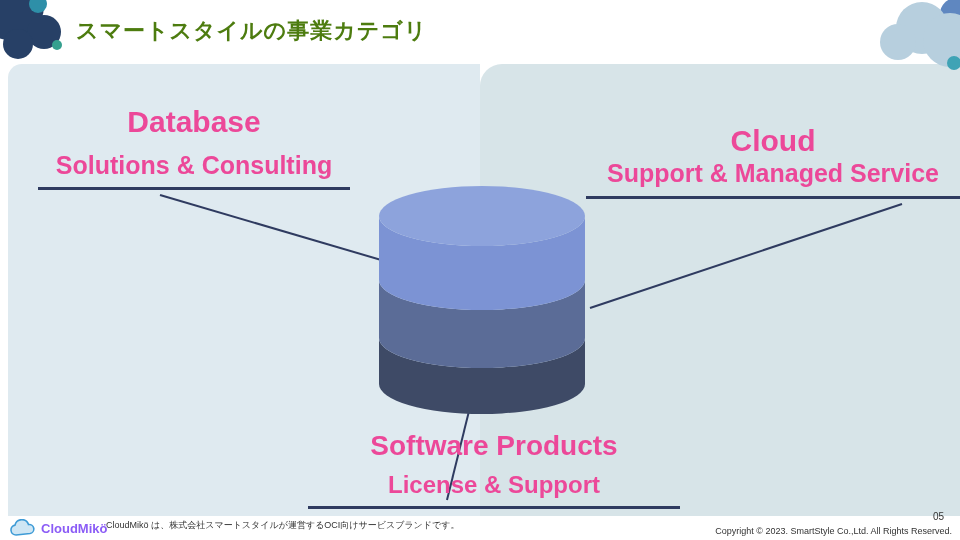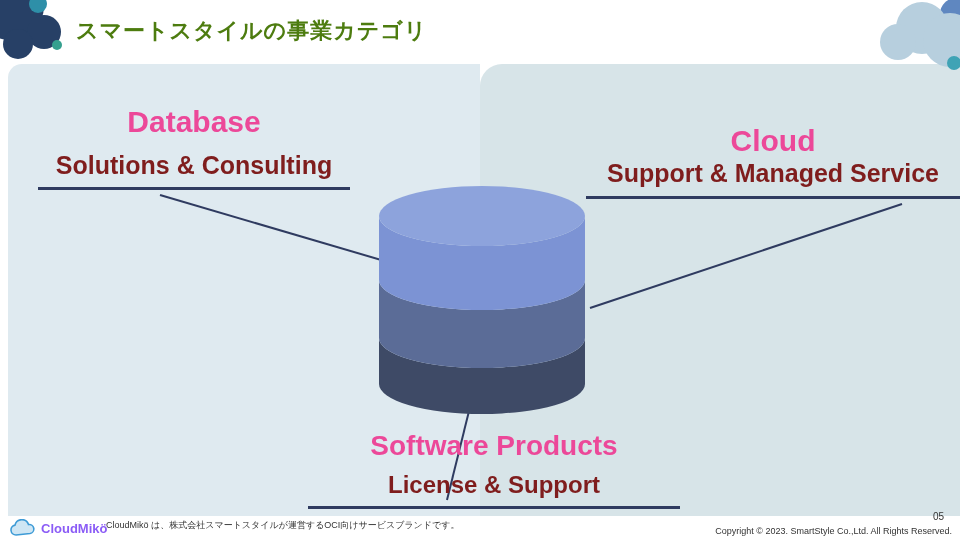--- a/index.html
+++ b/index.html
@@ -20,21 +20,21 @@
   .deco { position:absolute; pointer-events:none; }
   .deco-tl { left:0; top:0; }
   .deco-tr { right:0; top:0; }
 
   .connectors { position:absolute; left:0; top:0; pointer-events:none; }
 
   .cylinder { position:absolute; left:377px; top:184px; }
 
   .cat { position:absolute; text-align:center; }
   .cat-title { font-weight:bold; color:#ec4899; line-height:1.15; }
-  .cat-sub   { font-weight:bold; color:#7f1d1d; line-height:1.15; }
+  .cat-sub   { font-weight:bold; color:#ec4899; line-height:1.15; }
   .cat-underline { height:3px; background:#2F3B60; }
 
   .cat-database { left:38px; top:105px; width:312px; }
   .cat-database .cat-title { font-size:30px; }
   .cat-database .cat-sub   { font-size:25px; margin-top:11px; }
   .cat-database .cat-underline { margin-top:8px; }
 
   .cat-cloud { left:586px; top:124px; width:374px; }
   .cat-cloud .cat-title { font-size:30px; }
   .cat-cloud .cat-sub   { font-size:25px; }

